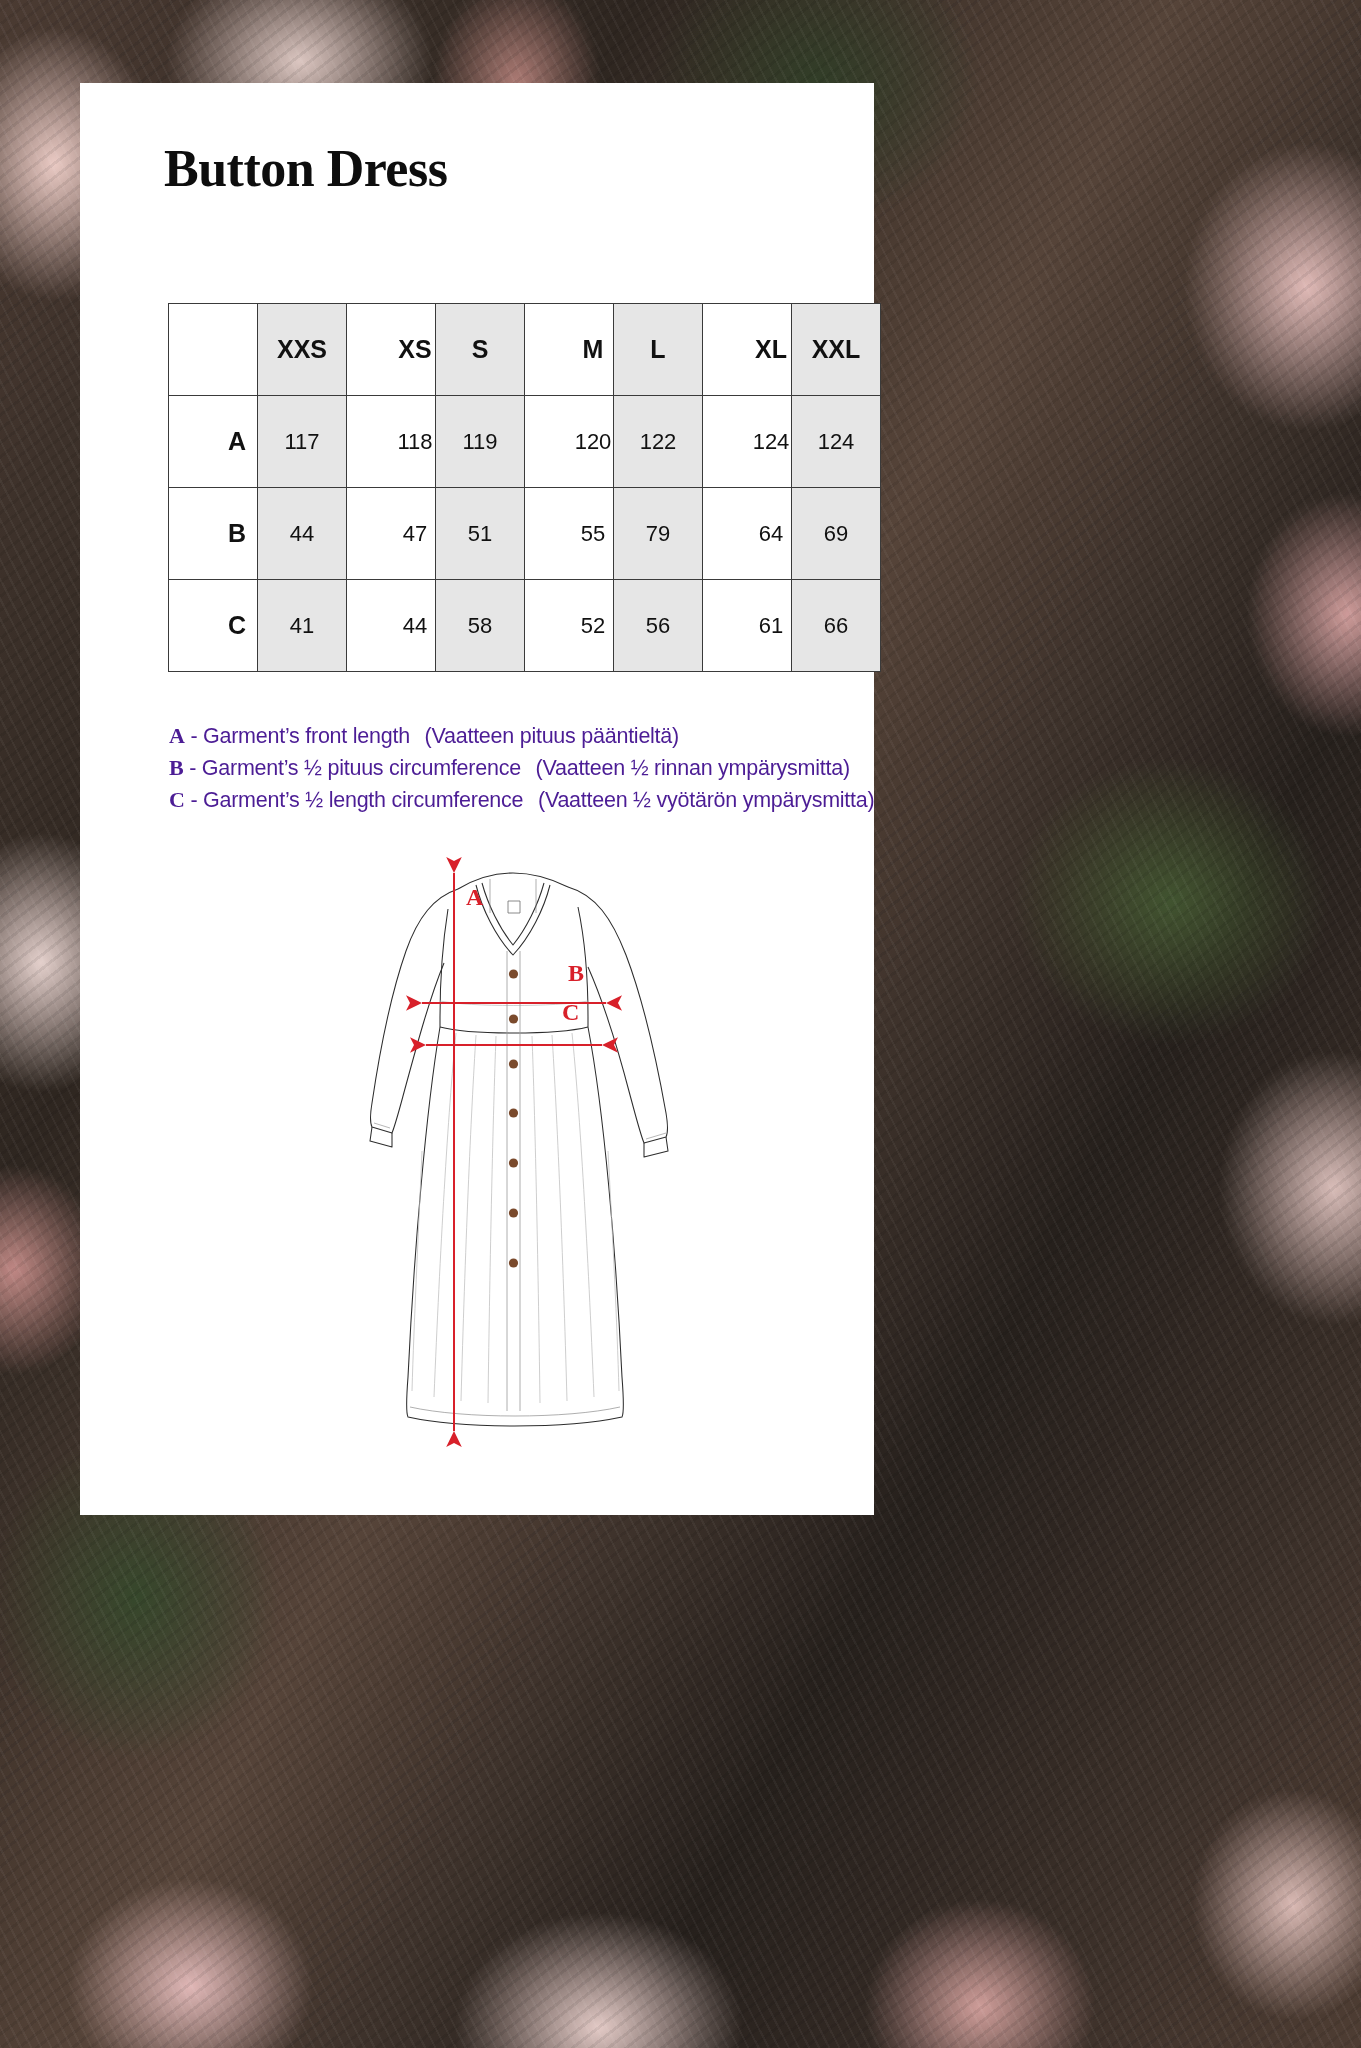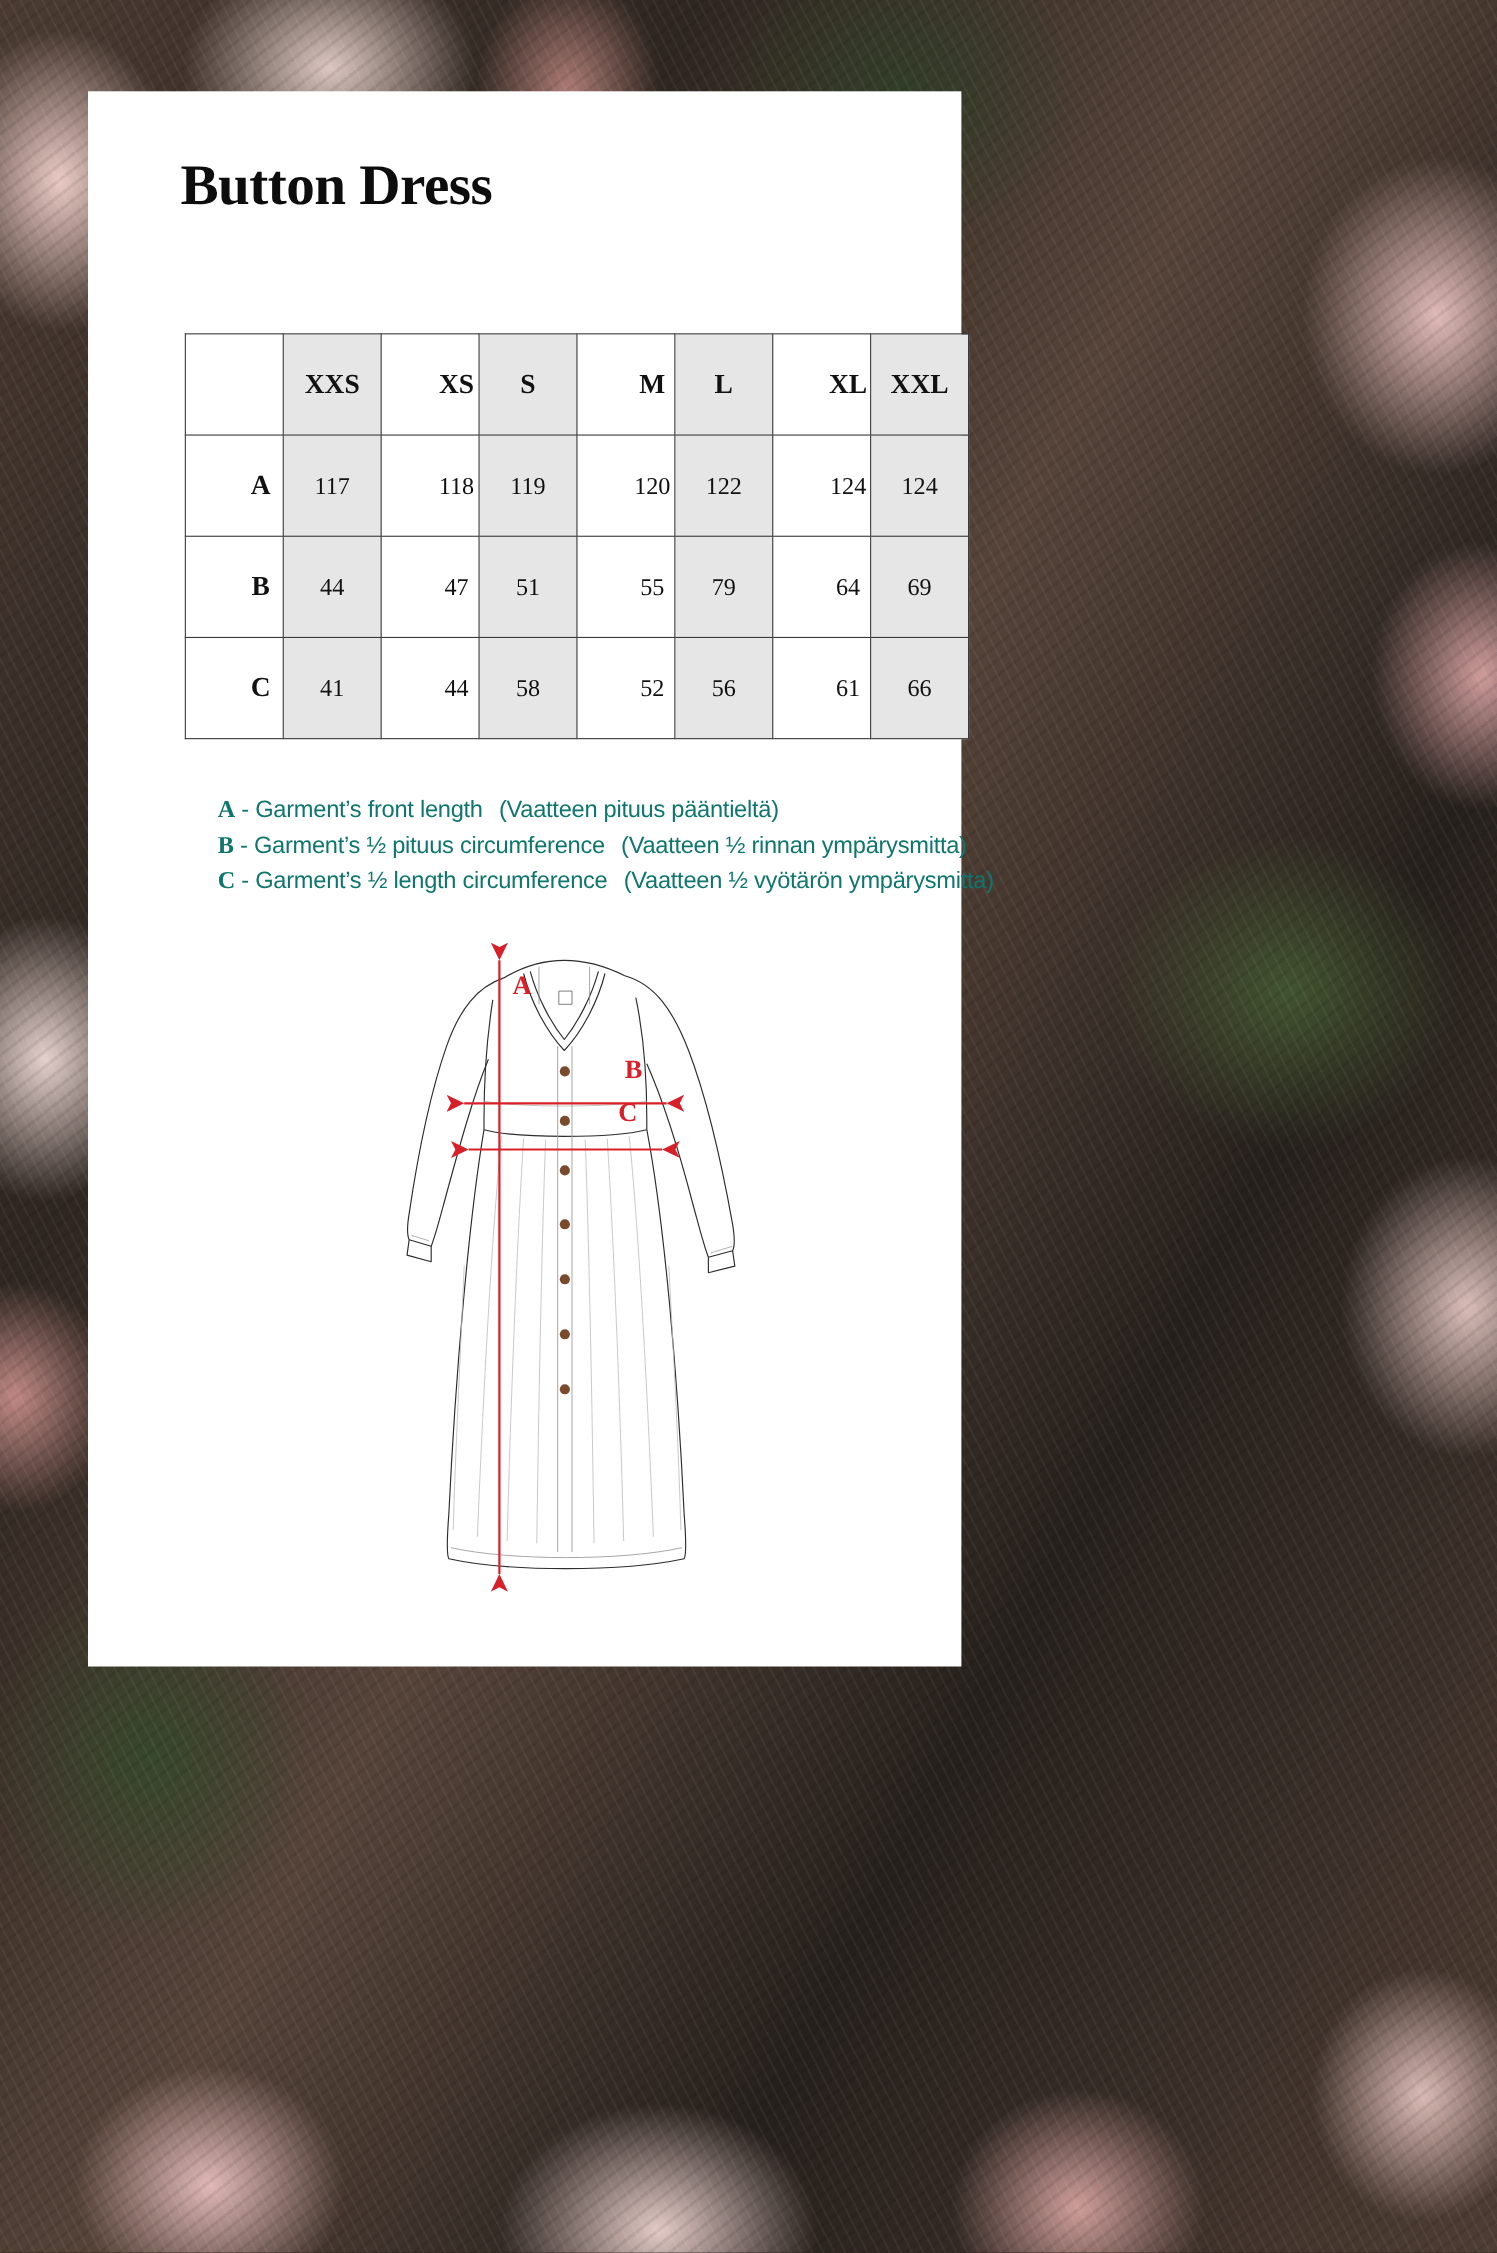--- a/index.html
+++ b/index.html
@@ -74,21 +74,21 @@
   }
 
   
   #size-table {
     position: absolute;
     left: 88px;
     top: 220px;
     width: 712px;
     border-collapse: collapse;
     table-layout: fixed;
-    font-family: Liberation Serif, serif;
+    font-family: Liberation Sans, sans-serif;
     color: #111;
   }
   #size-table td,
   #size-table th {
     border: 1px solid #3a3a3a;
     text-align: center;
     vertical-align: middle;
     font-weight: normal;
     padding: 0;
   }
@@ -99,24 +99,24 @@
   #size-table tbody td { height: 92px; font-size: 22px; }
   #size-table tbody td.rowlabel { font-size: 25px; font-weight: bold; }
 
   
   #size-table .shade { background: #e6e6e6; }
   #size-table .plain { background: #ffffff; padding-left: 48px; }
 
   
   #legend {
     position: absolute;
-    left: 118px;
+    left: 89px;
     top: 637px;
     font-family: "Liberation Sans", sans-serif;
-    color: #0f766e;
+    color: #4c1d95;
   }
   .legend-line {
     font-size: 21.5px;
     line-height: 31px;
     white-space: nowrap;
     letter-spacing: -0.25px;
   }
   .legend-key {
     font-family: "Liberation Serif", serif;
     font-weight: bold;

